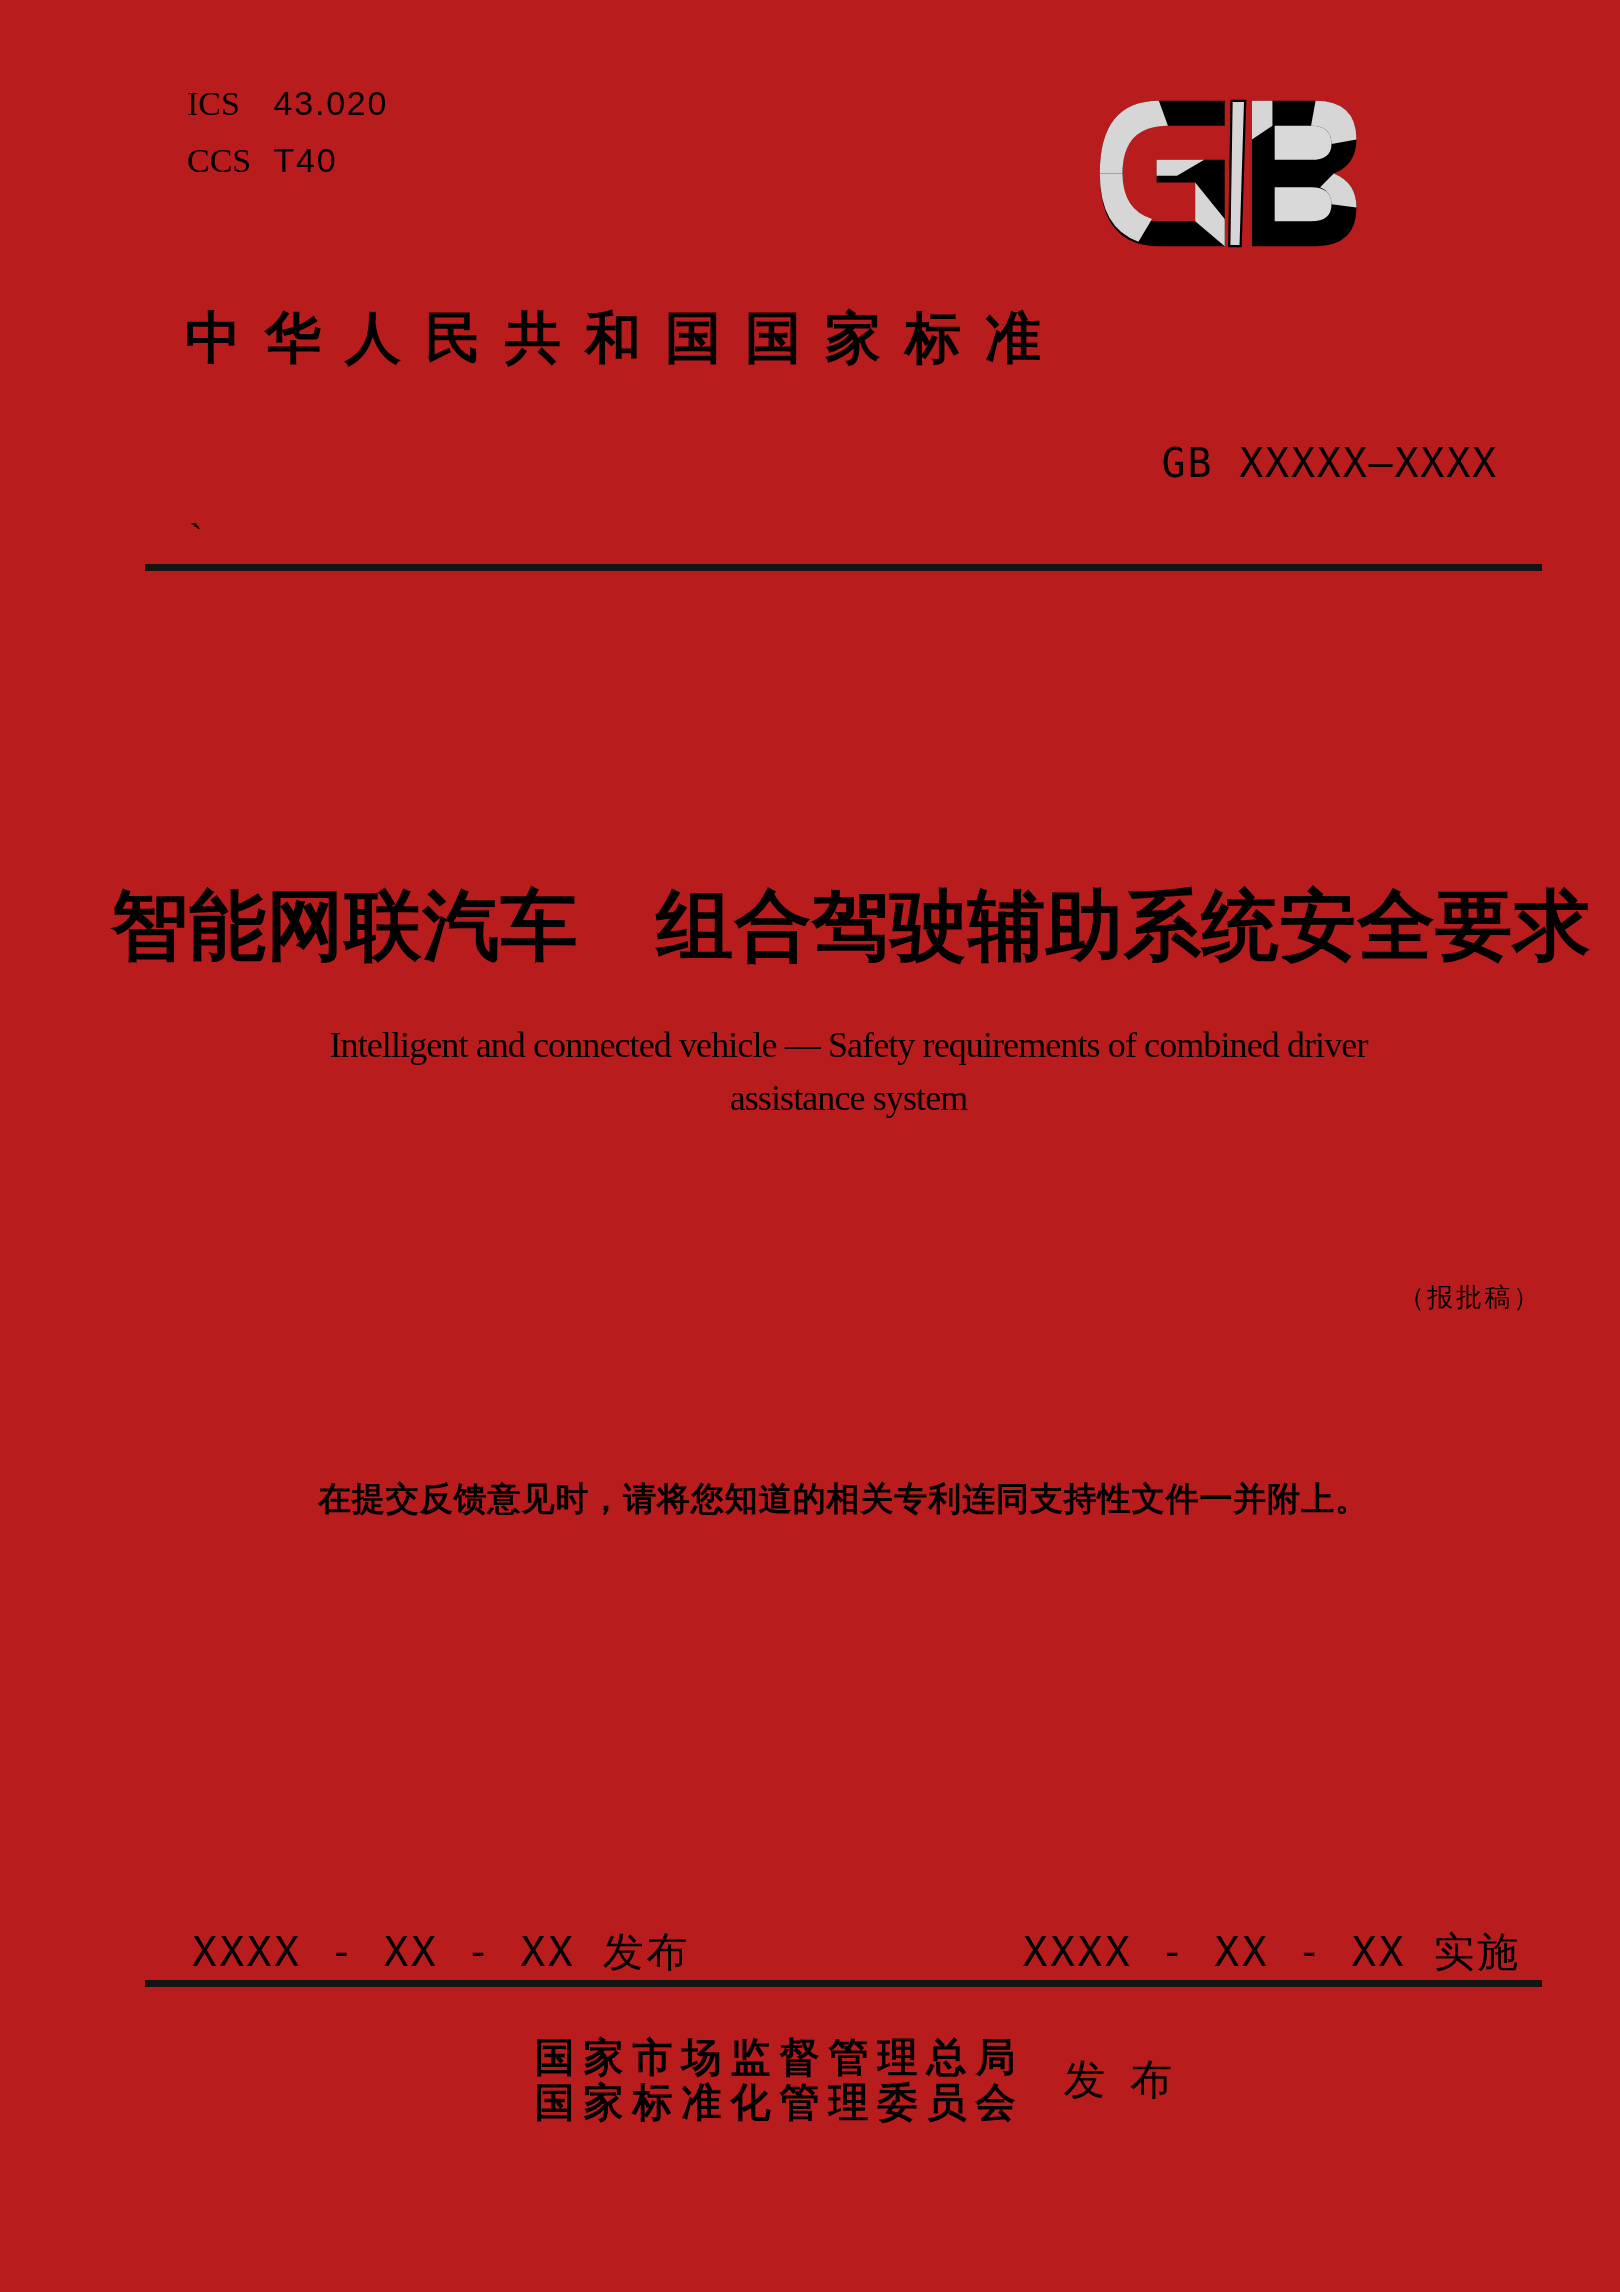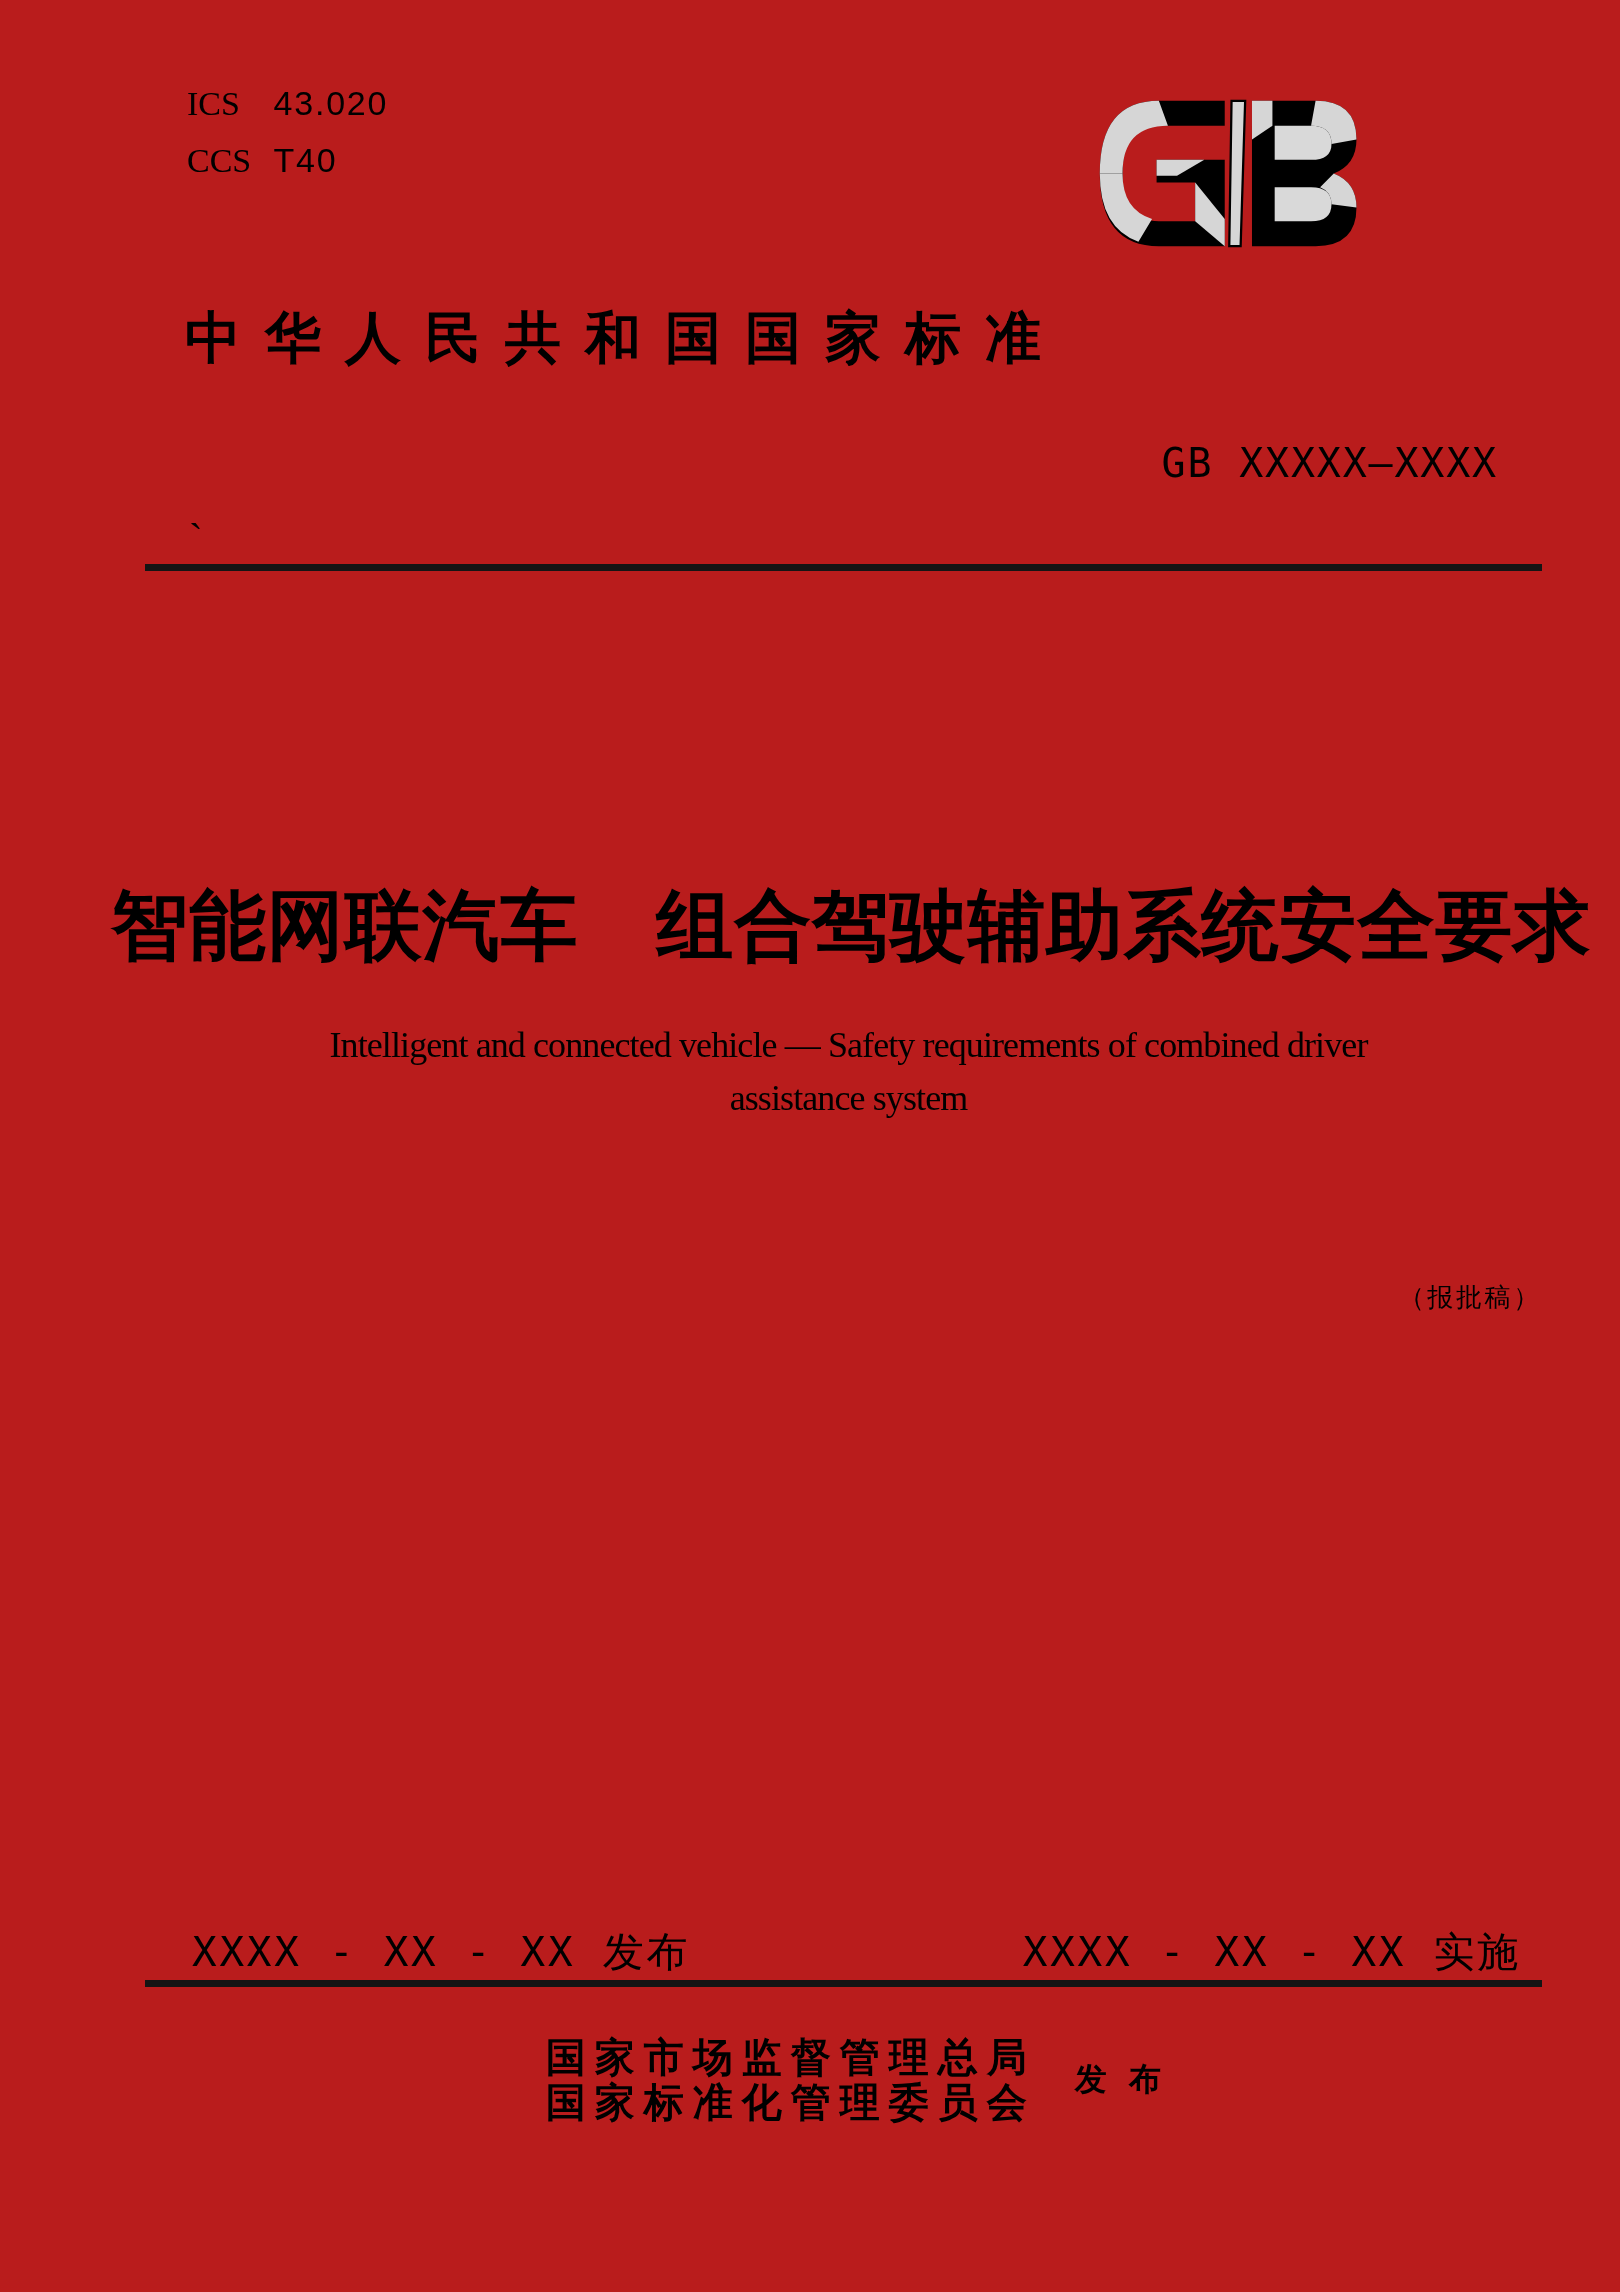--- a/index.html
+++ b/index.html
@@ -98,21 +98,21 @@
     display:flex;justify-content:center;align-items:center;gap:39px;
     padding-left:27px;box-sizing:border-box;
   }
   .issuer-lines{
     font-family:"Liberation Serif","DejaVu Serif",serif;
     font-weight:bold;font-size:40px;line-height:45px;
     letter-spacing:9px;white-space:nowrap;
   }
   .release-label{
     font-family:"Liberation Serif","DejaVu Serif",serif;
-    font-weight:bold;font-size:32px;letter-spacing:7.1px;white-space:nowrap;
+    font-weight:normal;font-size:42px;letter-spacing:7.1px;white-space:nowrap;
   }
 </style>
 </head>
 <body>
 
 <div class="page">
 
   <div class="ics-block">
     <div>
       <span class="ics-label">ICS</span>
@@ -157,20 +157,21 @@
 
   <h2 class="cn-title">智能网联汽车　组合驾驶辅助系统安全要求</h2>
 
   <div class="en-title">
     <div>Intelligent and connected vehicle — Safety requirements of combined driver</div>
     <div>assistance system</div>
   </div>
 
   <div class="draft">（报批稿）</div>
 
+  <div class="patent">在提交反馈意见时，请将您知道的相关专利连同支持性文件一并附上。</div>
 
   <div class="date-left">XXXX - XX - XX 发布</div>
   <div class="date-right">XXXX - XX - XX 实施</div>
 
   <div class="rule rule-bottom"></div>
 
   <div class="issuer-row">
     <div class="issuer-lines">
       <div>国家市场监督管理总局</div>
       <div>国家标准化管理委员会</div>

